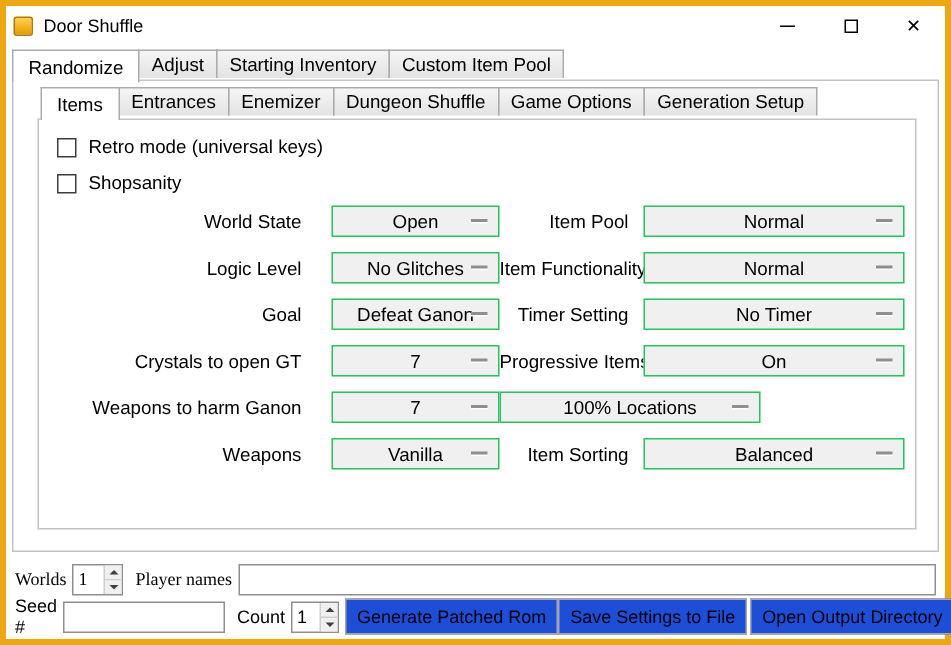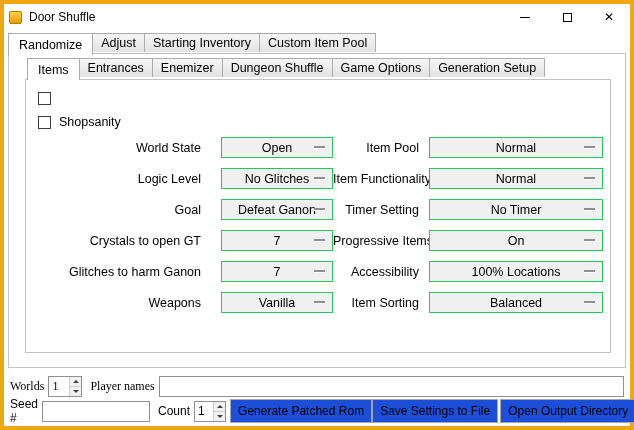--- a/index.html
+++ b/index.html
@@ -149,20 +149,21 @@
         <div class="tab">Dungeon Shuffle</div>
         <div class="tab">Game Options</div>
         <div class="tab">Generation Setup</div>
       </div>
 
       <div class="inner-pane">
         <div class="inner-content">
 
           <div class="cb-row">
             <span class="cb-box"></span>
+            <span class="cb-label">Retro mode (universal keys)</span>
           </div>
           <div class="cb-row">
             <span class="cb-box"></span>
             <span class="cb-label">Shopsanity</span>
           </div>
 
           <div class="opts">
 
             <div class="opt-row">
               <div class="lbl lbl-l">World State</div>
@@ -210,26 +211,25 @@
                 <span class="dd-ind"></span>
               </div>
               <div class="lbl lbl-r">Progressive Items</div>
               <div class="dd dd-r">
                 <span class="dd-val">On</span>
                 <span class="dd-ind"></span>
               </div>
             </div>
 
             <div class="opt-row">
-              <div class="lbl lbl-l">Glitches to harm Ganon</div>
+              <div class="lbl lbl-l">Weapons to harm Ganon</div>
               <div class="dd dd-l">
                 <span class="dd-val">7</span>
                 <span class="dd-ind"></span>
               </div>
-              <div class="lbl lbl-r">Accessibility</div>
               <div class="dd dd-r">
                 <span class="dd-val">100% Locations</span>
                 <span class="dd-ind"></span>
               </div>
             </div>
 
             <div class="opt-row">
               <div class="lbl lbl-l">Weapons</div>
               <div class="dd dd-l">
                 <span class="dd-val">Vanilla</span>

